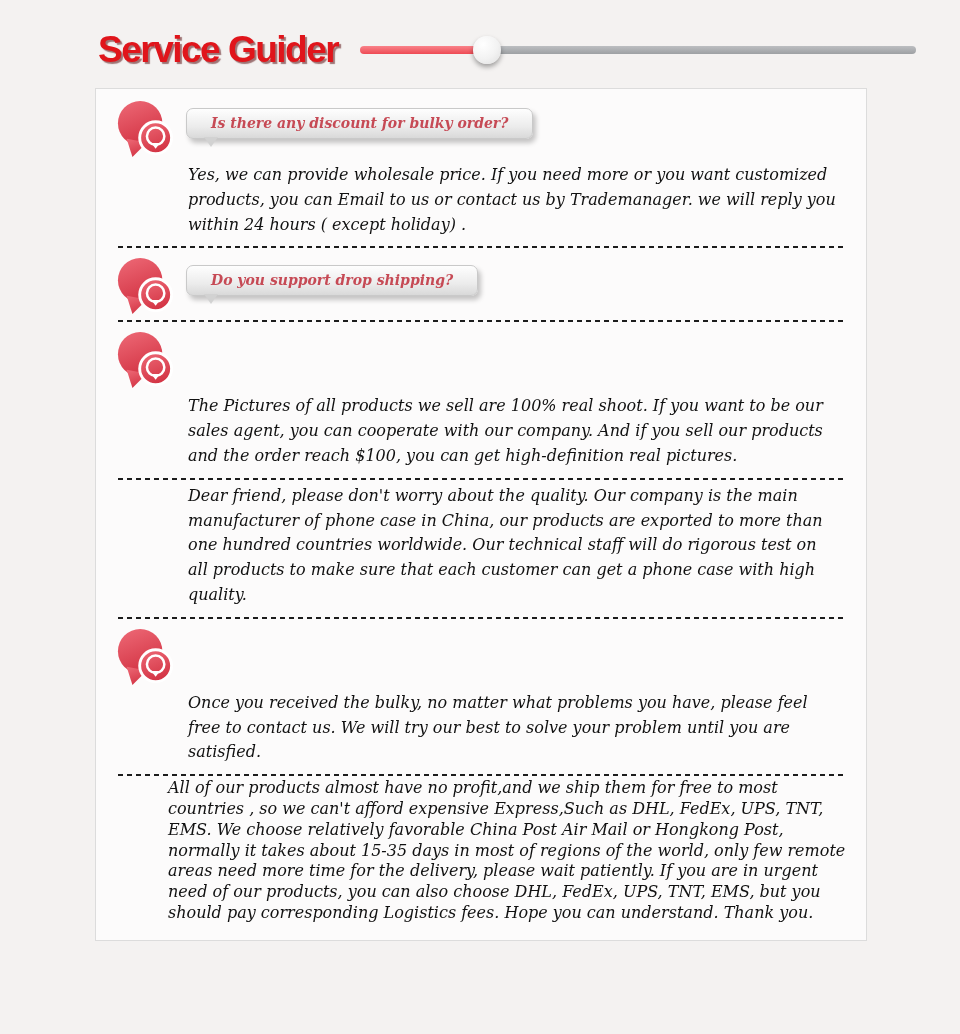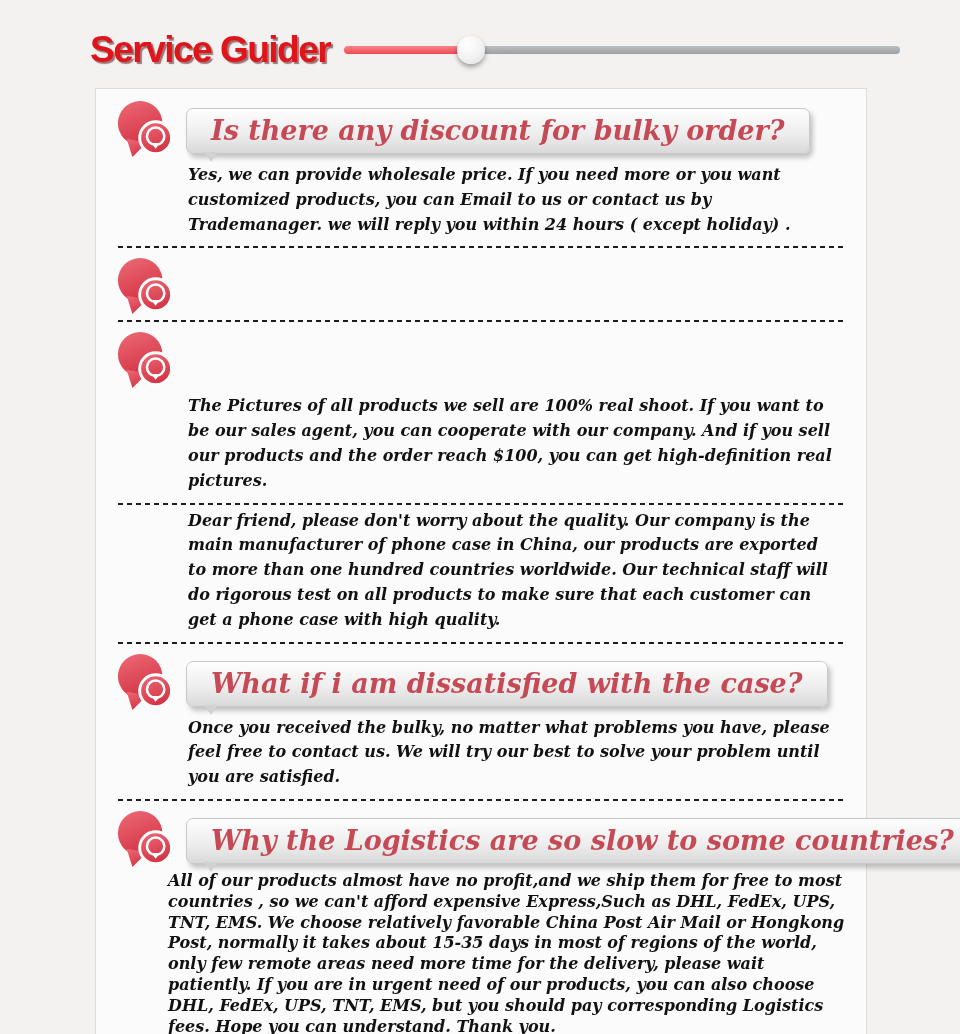--- a/index.html
+++ b/index.html
@@ -20,21 +20,21 @@
     background:var(--page-bg);
     font-family:"DejaVu Serif","Liberation Serif",serif;
     overflow:hidden;
   }
   
   .header{
     display:flex;align-items:center;
     padding:26px 0 0 90px;height:74px;
   }
   .page-title{
-    margin:0;
+    margin:8px;
     font-family:"Liberation Sans","DejaVu Sans",sans-serif;
     font-weight:bold;font-size:37px;letter-spacing:-1.5px;
     color:var(--accent-red);
     text-shadow:2px 2px 1px rgba(88,12,14,.55);
     white-space:nowrap;
   }
   .slider{display:flex;align-items:center;margin-left:14px;}
   .track{height:8px;}
   .track.red{
     width:118px;border-radius:4px 0 0 4px;
@@ -60,31 +60,31 @@
   
   .faq-head{display:flex;align-items:flex-start;padding:6px 0 0 20px;}
   .icon{flex:none;width:58px;height:60px;display:block;}
   .icon svg{width:58px;height:60px;display:block;}
   .q-bubble{
     position:relative;margin:9px 0 0 12px;
     padding:6px 24px 7px;
     background:linear-gradient(#fefefe,#ececec 60%,#d9d9d9);
     border:1px solid #c9c9c9;border-radius:7px;
     box-shadow:3px 4px 5px rgba(0,0,0,.22);
-    font-style:italic;font-weight:bold;font-size:27px;
+    font-style:italic;font-weight:bold;font-size:14px;
     color:var(--question-text);white-space:nowrap;
   }
   .q-bubble::after{
     content:"";position:absolute;left:17px;bottom:-9px;
     border-left:7px solid transparent;border-right:7px solid transparent;
     border-top:10px solid #d2d2d2;
   }
   .answer{
     margin:4px 30px 9px 92px;
-    font-style:italic;font-weight:bold;font-size:16px;
+    font-style:italic;font-weight:normal;font-size:16px;
     line-height:1.55;color:var(--answer-text);
   }
   .faq-item.compact .answer{
     margin:2px 20px 6px 72px;line-height:1.3;
   }
   .sep{
     height:2px;margin:4px 22px 2px;
     background:repeating-linear-gradient(90deg,#1c1c1c 0 5px,transparent 5px 9px);
   }
   .svg-defs{position:absolute;width:0;height:0;}
@@ -137,20 +137,23 @@
     <div class="faq-head">
       <span class="icon">
         <svg viewBox="0 0 60 62">
           <circle cx="25" cy="25" r="23" fill="url(#rg)"></circle>
           <path d="M11 41 L17 60 L32 45 Z" fill="url(#rg)"></path>
           <circle cx="41" cy="40" r="16.5" fill="url(#rg)" stroke="#ffffff" stroke-width="3"></circle>
           <circle cx="41" cy="38.5" r="9" fill="none" stroke="#ffffff" stroke-width="2.6"></circle>
           <path d="M36.5 45.5 L41 51.5 L45.5 45.5 Z" fill="#ffffff"></path>
         </svg>
       </span>
+      <div class="q-bubble">
+        <span>Do you support drop shipping?</span>
+      </div>
     </div>
     <div class="sep"></div>
   </section>
 
   <section class="faq-item">
     <div class="faq-head">
       <span class="icon">
         <svg viewBox="0 0 60 62">
           <circle cx="25" cy="25" r="23" fill="url(#rg)"></circle>
           <path d="M11 41 L17 60 L32 45 Z" fill="url(#rg)"></path>
@@ -173,42 +176,25 @@
     <div class="faq-head">
       <span class="icon">
         <svg viewBox="0 0 60 62">
           <circle cx="25" cy="25" r="23" fill="url(#rg)"></circle>
           <path d="M11 41 L17 60 L32 45 Z" fill="url(#rg)"></path>
           <circle cx="41" cy="40" r="16.5" fill="url(#rg)" stroke="#ffffff" stroke-width="3"></circle>
           <circle cx="41" cy="38.5" r="9" fill="none" stroke="#ffffff" stroke-width="2.6"></circle>
           <path d="M36.5 45.5 L41 51.5 L45.5 45.5 Z" fill="#ffffff"></path>
         </svg>
       </span>
-      <div class="q-bubble">
-        <span>What if i am dissatisfied with the case?</span>
-      </div>
     </div>
     <p class="answer">Once you received the bulky, no matter what problems you have, please feel free to contact us. We will try our best to solve your problem until you are satisfied.</p>
     <div class="sep"></div>
   </section>
 
   <section class="faq-item compact">
-    <div class="faq-head">
-      <span class="icon">
-        <svg viewBox="0 0 60 62">
-          <circle cx="25" cy="25" r="23" fill="url(#rg)"></circle>
-          <path d="M11 41 L17 60 L32 45 Z" fill="url(#rg)"></path>
-          <circle cx="41" cy="40" r="16.5" fill="url(#rg)" stroke="#ffffff" stroke-width="3"></circle>
-          <circle cx="41" cy="38.5" r="9" fill="none" stroke="#ffffff" stroke-width="2.6"></circle>
-          <path d="M36.5 45.5 L41 51.5 L45.5 45.5 Z" fill="#ffffff"></path>
-        </svg>
-      </span>
-      <div class="q-bubble">
-        <span>Why the Logistics are so slow to some countries?</span>
-      </div>
-    </div>
     <p class="answer">All of our products almost have no profit,and we ship them for free to most countries , so we can't afford expensive Express,Such as DHL, FedEx, UPS, TNT, EMS. We choose relatively favorable China Post Air Mail or Hongkong Post, normally it takes about 15-35 days in most of regions of the world, only few remote areas need more time for the delivery, please wait patiently. If you are in urgent need of our products, you can also choose DHL, FedEx, UPS, TNT, EMS, but you should pay corresponding Logistics fees. Hope you can understand. Thank you.</p>
 
   </section>
 </div>
   </main>
 
 </div>
 
 </body></html>

